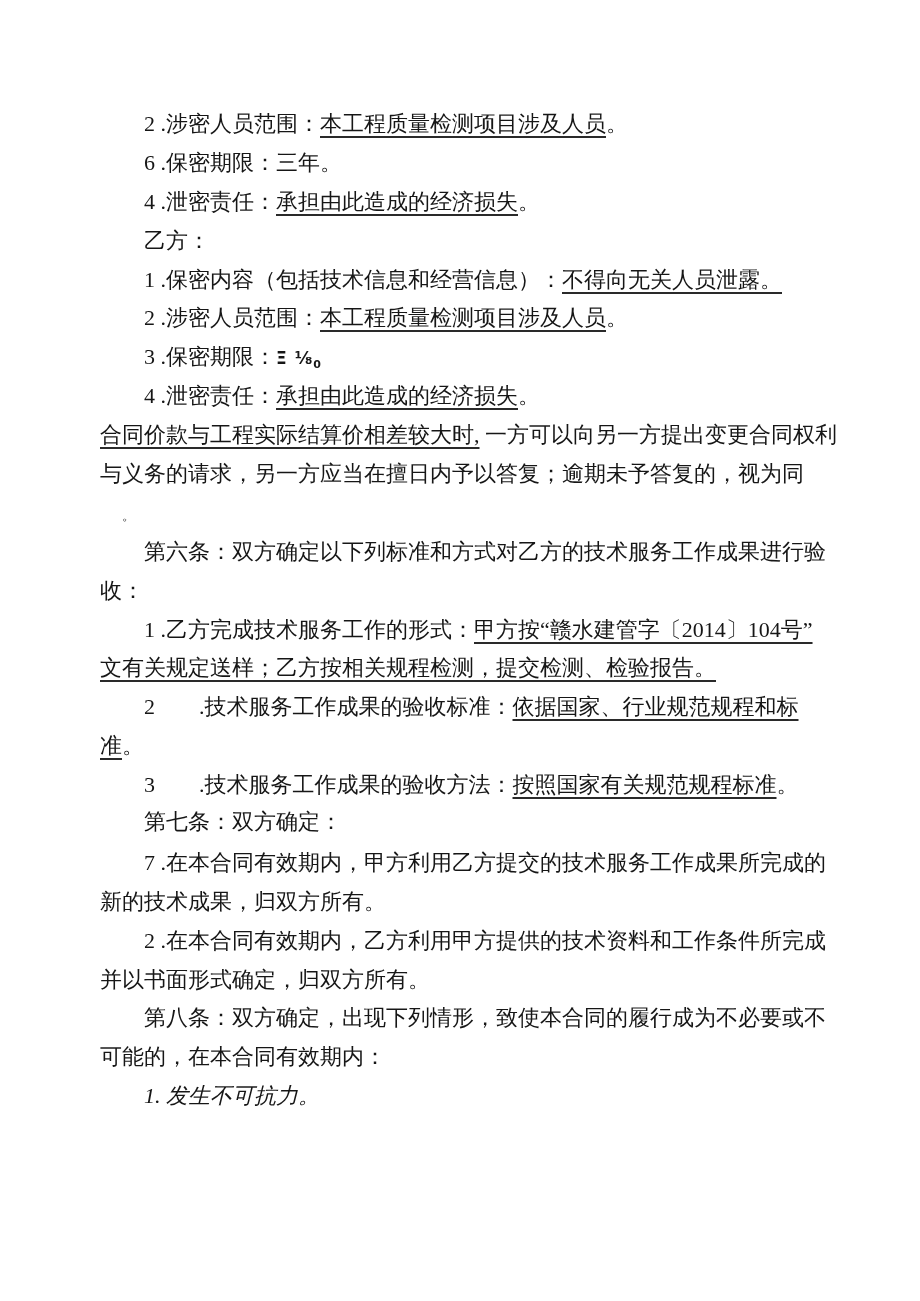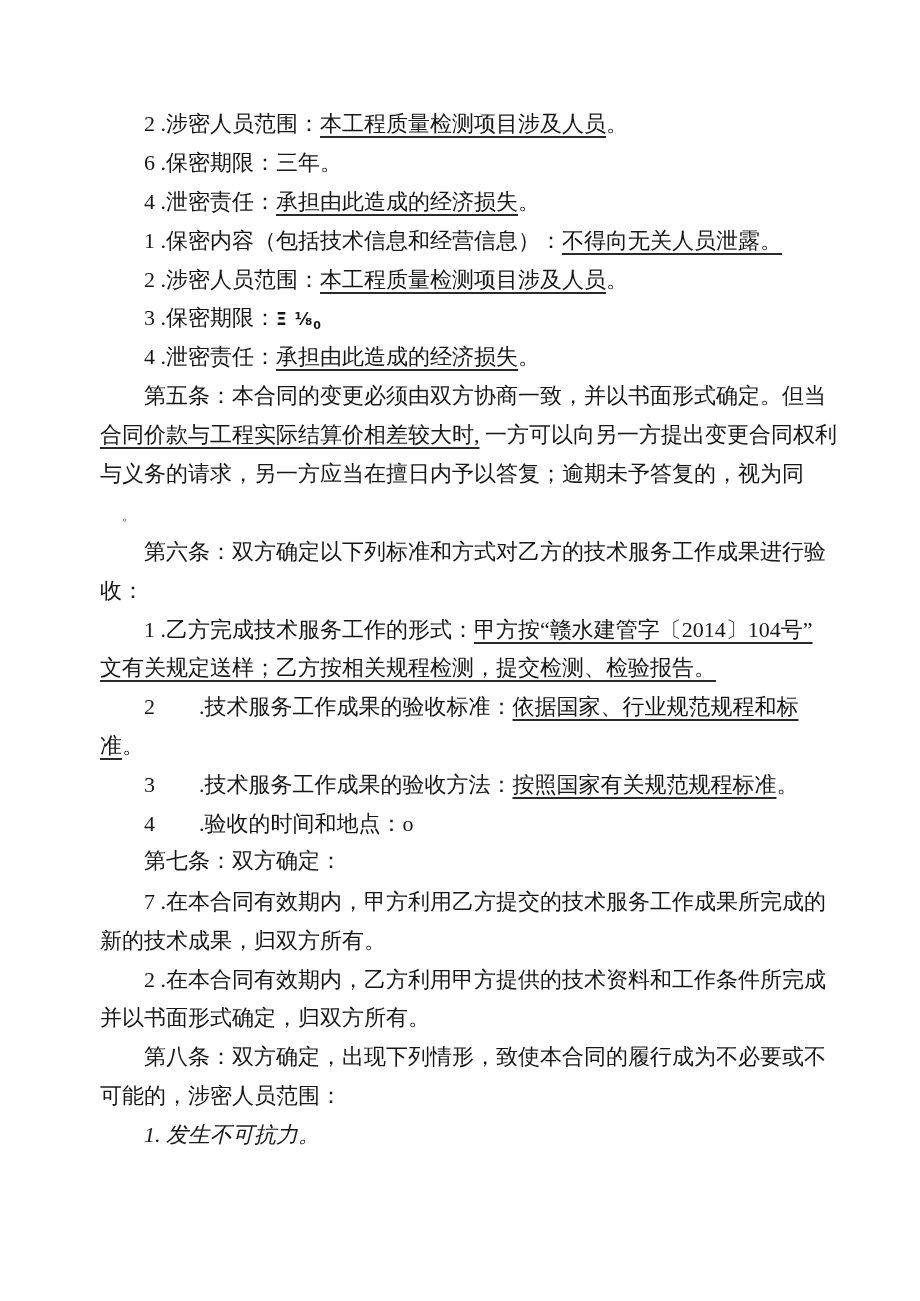--- a/index.html
+++ b/index.html
@@ -47,38 +47,37 @@
   }
 </style>
 </head>
 <body>
 
 <div class="page">
   <div class="content" id="doc">
       <div class="line" style="padding-left: 44px;"><span class="">2 .涉密人员范围：</span><span class="seg-u ">本工程质量检测项目涉及人员</span><span class="">。</span></div>
       <div class="line" style="padding-left: 44px;"><span class="">6 .保密期限：三年。</span></div>
       <div class="line" style="padding-left: 44px;"><span class="">4 .泄密责任：</span><span class="seg-u ">承担由此造成的经济损失</span><span class="">。</span></div>
+      <div class="line" style="padding-left: 44px;"><span class="">乙方：</span></div>
       <div class="line" style="padding-left: 44px;"><span class="">1 .保密内容（包括技术信息和经营信息）：</span><span class="seg-u ">不得向无关人员泄露。</span></div>
       <div class="line" style="padding-left: 44px;"><span class="">2 .涉密人员范围：</span><span class="seg-u ">本工程质量检测项目涉及人员</span><span class="">。</span></div>
       <div class="line" style="padding-left: 44px;"><span class="">3 .保密期限：</span><span class="g1">Ξ ⅛</span><span class="g2">0</span></div>
       <div class="line" style="padding-left: 44px;"><span class="">4 .泄密责任：</span><span class="seg-u ">承担由此造成的经济损失</span><span class="">。</span></div>
-      <div class="line" style="padding-left: 44px;"><span class="">第五条：本合同的变更必须由双方协商一致，并以书面形式确定。但当</span></div>
       <div class="line" style="padding-left: 0px;"><span class="seg-u ">合同价款与工程实际结算价相差较大时,</span><span class=""> 一方可以向另一方提出变更合同权利</span></div>
       <div class="line" style="padding-left: 0px;"><span class="">与义务的请求，另一方应当在擅日内予以答复；逾期未予答复的，视为同</span></div>
       <div class="line" style="padding-left: 22px;"><span class="tiny">。</span></div>
       <div class="line" style="padding-left: 44px;"><span class="">第六条：双方确定以下列标准和方式对乙方的技术服务工作成果进行验</span></div>
       <div class="line" style="padding-left: 0px;"><span class="">收：</span></div>
       <div class="line" style="padding-left: 44px;"><span class="">1 .乙方完成技术服务工作的形式：</span><span class="seg-u ">甲方按“赣水建管字〔2014〕104号”</span></div>
       <div class="line" style="padding-left: 0px;"><span class="seg-u ">文有关规定送样；乙方按相关规程检测，提交检测、检验报告。</span></div>
       <div class="line" style="padding-left: 44px;"><span class="">2　　.技术服务工作成果的验收标准：</span><span class="seg-u ">依据国家、行业规范规程和标</span></div>
       <div class="line" style="padding-left: 0px;"><span class="seg-u ">准</span><span class="">。</span></div>
       <div class="line" style="padding-left: 44px;"><span class="">3　　.技术服务工作成果的验收方法：</span><span class="seg-u ">按照国家有关规范规程标准</span><span class="">。</span></div>
-      <div class="line" style="padding-left: 44px;"><span class="">4　　.验收的时间和地点：o</span></div>
       <div class="line" style="padding-left: 44px; font-family: Liberation Mono, monospace;"><span class="">第七条：双方确定：</span></div>
       <div class="line" style="padding-left: 44px;"><span class="">7 .在本合同有效期内，甲方利用乙方提交的技术服务工作成果所完成的</span></div>
       <div class="line" style="padding-left: 0px;"><span class="">新的技术成果，归双方所有。</span></div>
       <div class="line" style="padding-left: 44px;"><span class="">2 .在本合同有效期内，乙方利用甲方提供的技术资料和工作条件所完成</span></div>
       <div class="line" style="padding-left: 0px;"><span class="">并以书面形式确定，归双方所有。</span></div>
       <div class="line" style="padding-left: 44px;"><span class="">第八条：双方确定，出现下列情形，致使本合同的履行成为不必要或不</span></div>
-      <div class="line" style="padding-left: 0px;"><span class="">可能的，涉密人员范围：</span></div>
+      <div class="line" style="padding-left: 0px;"><span class="">可能的，在本合同有效期内：</span></div>
       <div class="line" style="padding-left: 44px; font-style: italic;"><span class="">1. 发生不可抗力。</span></div>
     </div>
 </div>
 
 </body></html>

